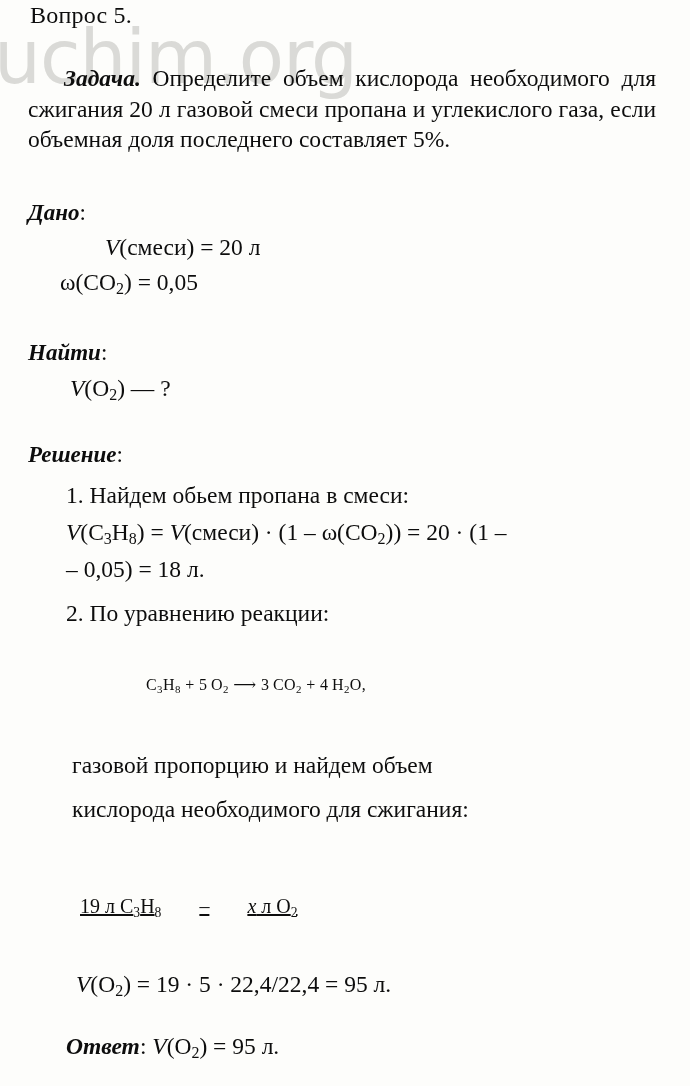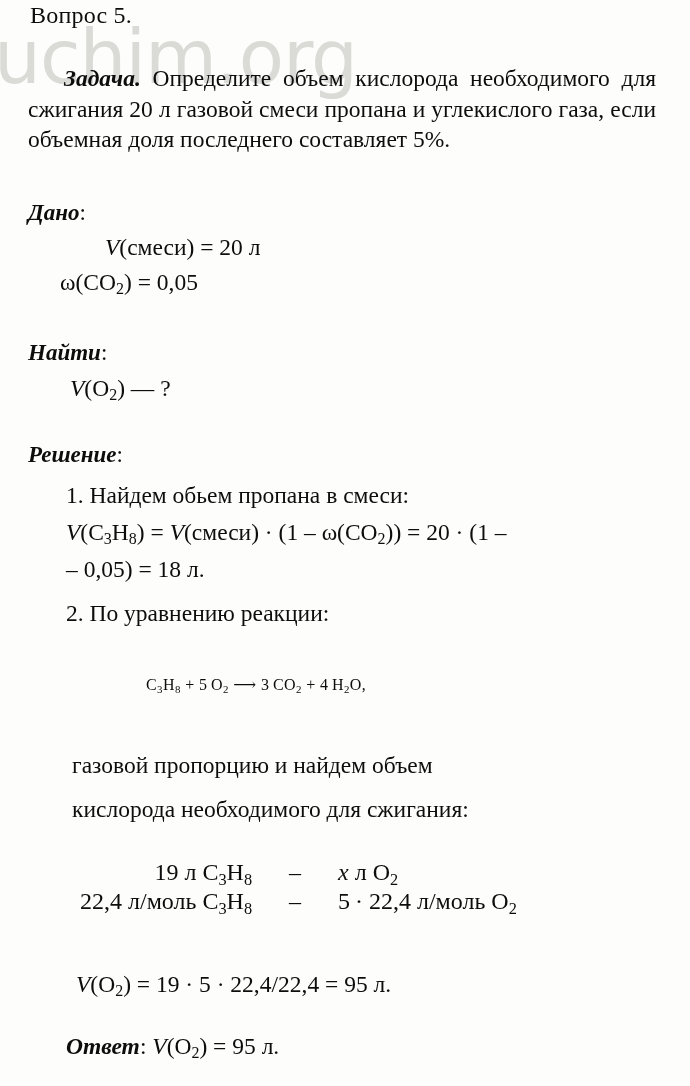--- a/index.html
+++ b/index.html
@@ -112,23 +112,24 @@
   #step2         { left: 66px;  top: 600px; }
 
   #equation      { left: 146px; top: 675px; font-size: 16px; letter-spacing: .4px; }
 
   #prop-text-1   { left: 72px;  top: 752px; }
   #prop-text-2   { left: 72px;  top: 796px; }
 
   .prop-table {
     position: absolute;
     left: 80px;
-    top: 858px;
-    font-size: 24px;
+    top: 894px;
+    font-size: 20px;
     border-collapse: collapse;
+    text-decoration: underline;
   }
   .prop-table td {
     padding: 1px 0;
     white-space: nowrap;
     vertical-align: baseline;
   }
   .prop-table td.c-left   { text-align: right; padding-right: 10px; }
   .prop-table td.c-dash   { text-align: center; width: 66px; }
   .prop-table td.c-right  { text-align: left; padding-left: 10px; }
 
@@ -196,25 +197,20 @@
 
     <div class="line" id="prop-text-2">кислорода необходимого для сжигания:</div>
 
     <table class="prop-table">
       <tbody>
         <tr>
           <td class="c-left">19 л&nbsp;C<sub>3</sub>H<sub>8</sub></td>
           <td class="c-dash">–</td>
           <td class="c-right"><span class="ital">x</span> л&nbsp;O<sub>2</sub></td>
         </tr>
-        <tr>
-          <td class="c-left">22,4 л/моль&nbsp;C<sub>3</sub>H<sub>8</sub></td>
-          <td class="c-dash">–</td>
-          <td class="c-right">5 · 22,4 л/моль&nbsp;O<sub>2</sub></td>
-        </tr>
       </tbody>
     </table>
 
     <div class="line" id="final-calc">
       <span class="vsym">V</span>(O<sub>2</sub>) = 19 · 5 · 22,4/22,4 = 95 л.
     </div>
 
     <div class="line" id="answer">
       <b>Ответ</b><span>:</span>
       <span class="vsym">V</span>(O<sub>2</sub>) = 95 л.

